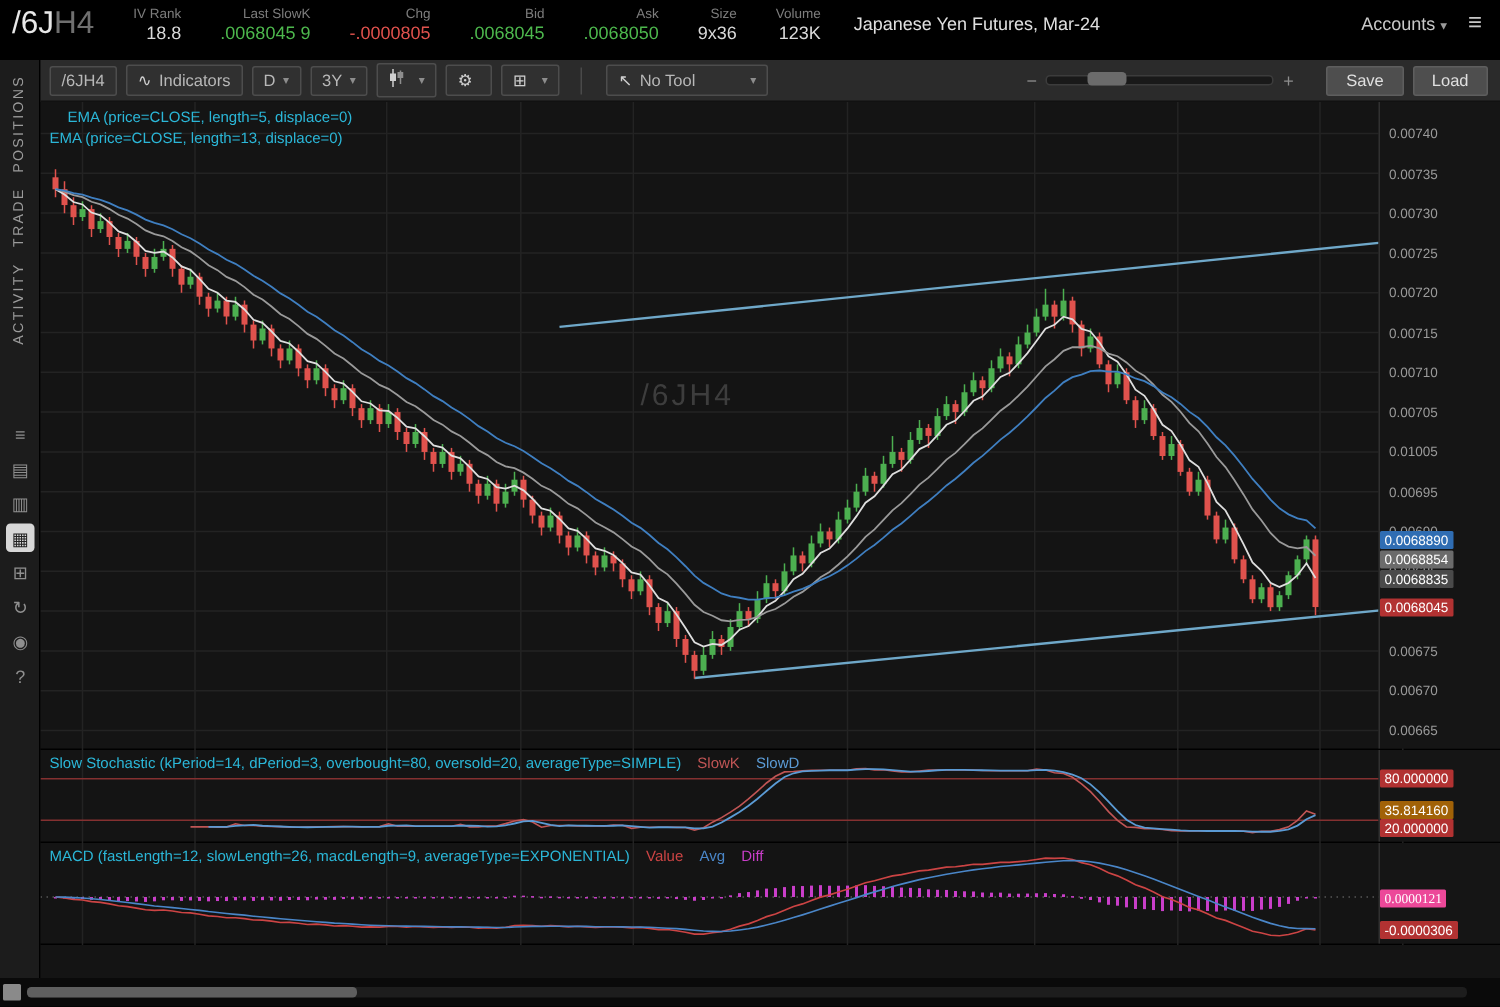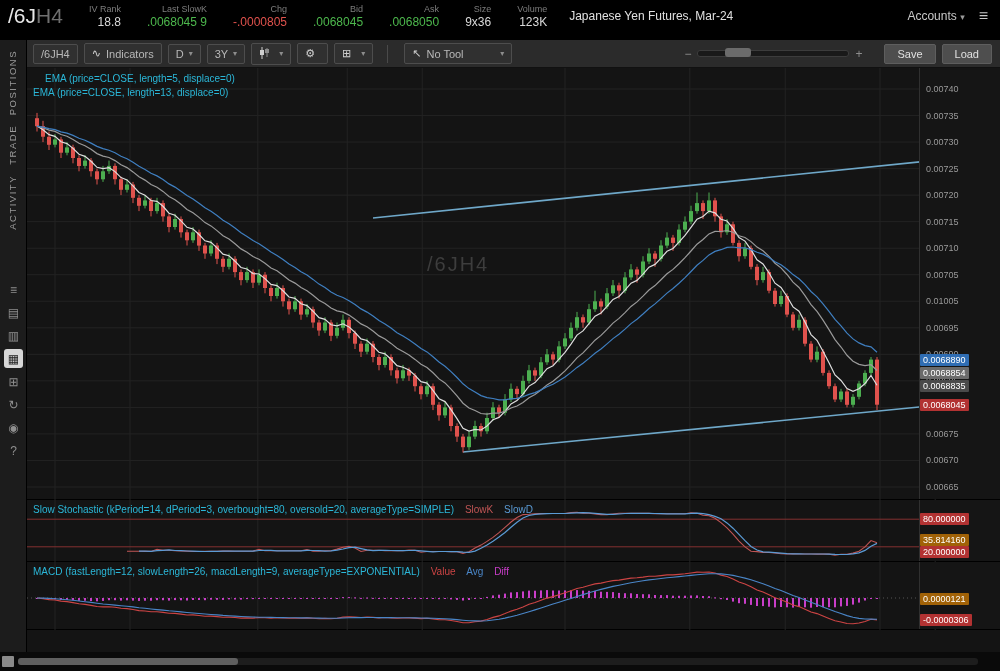--- a/index.html
+++ b/index.html
@@ -709,21 +709,21 @@
           <polyline fill="none" stroke="#cc4444" stroke-width="1.1" points="10.0,36.0 16.0,36.6 22.0,37.6 28.0,38.0 34.0,39.1 40.0,39.6 46.0,40.6 52.0,41.8 58.0,42.4 64.0,43.4 70.0,44.5 76.0,44.9 82.0,44.7 88.0,45.3 94.0,46.3 100.0,46.6 106.0,47.5 112.0,48.6 118.0,49.0 124.0,49.8 130.0,49.8 136.0,50.4 142.0,51.3 148.0,51.4 154.0,52.1 160.0,53.0 166.0,52.9 172.0,53.5 178.0,54.3 184.0,54.1 190.0,54.6 196.0,55.3 202.0,55.1 208.0,55.5 214.0,56.1 220.0,55.9 226.0,56.1 232.0,55.6 238.0,55.7 244.0,56.1 250.0,55.7 256.0,55.9 262.0,56.3 268.0,56.0 274.0,56.3 280.0,55.9 286.0,56.2 292.0,56.7 298.0,56.4 304.0,56.7 310.0,56.2 316.0,55.1 322.0,54.9 328.0,55.1 334.0,55.5 340.0,55.1 346.0,55.4 352.0,55.9 358.0,55.5 364.0,55.9 370.0,56.3 376.0,56.0 382.0,55.9 388.0,56.1 394.0,56.6 400.0,56.3 406.0,56.9 412.0,57.7 418.0,57.7 424.0,58.5 430.0,59.5 436.0,60.7 442.0,60.7 448.0,59.8 454.0,59.1 460.0,57.5 466.0,55.4 472.0,53.9 478.0,51.6 484.0,49.1 490.0,47.3 496.0,44.9 502.0,42.3 508.0,40.6 514.0,38.3 520.0,36.1 526.0,34.6 532.0,32.7 538.0,30.8 544.0,28.7 550.0,26.5 556.0,25.2 562.0,23.5 568.0,21.9 574.0,21.1 580.0,19.8 586.0,18.6 592.0,18.1 598.0,17.1 604.0,16.1 610.0,15.8 616.0,15.1 622.0,14.2 628.0,14.2 634.0,13.6 640.0,12.9 646.0,12.9 652.0,12.4 658.0,11.8 664.0,11.0 670.0,10.1 676.0,10.2 682.0,10.0 688.0,11.0 694.0,13.1 700.0,14.5 706.0,16.9 712.0,19.9 718.0,21.9 724.0,24.7 730.0,27.9 736.0,29.9 742.0,32.7 748.0,35.8 754.0,37.7 760.0,40.2 766.0,43.0 772.0,44.6 778.0,47.2 784.0,50.0 790.0,51.6 796.0,54.0 802.0,56.4 808.0,58.8 814.0,60.0 820.0,61.5 826.0,61.8 832.0,61.0 838.0,59.5 844.0,57.2 850.0,57.9"></polyline>
           <polyline fill="none" stroke="#4a86c8" stroke-width="1.1" points="10.0,36.0 16.0,36.1 22.0,36.4 28.0,36.7 34.0,37.2 40.0,37.7 46.0,38.3 52.0,39.0 58.0,39.7 64.0,40.4 70.0,41.2 76.0,42.0 82.0,42.5 88.0,43.1 94.0,43.7 100.0,44.3 106.0,44.9 112.0,45.7 118.0,46.3 124.0,47.0 130.0,47.6 136.0,48.1 142.0,48.8 148.0,49.3 154.0,49.9 160.0,50.5 166.0,51.0 172.0,51.5 178.0,52.0 184.0,52.5 190.0,52.9 196.0,53.4 202.0,53.7 208.0,54.1 214.0,54.5 220.0,54.8 226.0,55.0 232.0,55.2 238.0,55.3 244.0,55.4 250.0,55.5 256.0,55.6 262.0,55.7 268.0,55.8 274.0,55.9 280.0,55.9 286.0,56.0 292.0,56.1 298.0,56.2 304.0,56.3 310.0,56.3 316.0,56.0 322.0,55.8 328.0,55.6 334.0,55.6 340.0,55.5 346.0,55.5 352.0,55.6 358.0,55.6 364.0,55.6 370.0,55.8 376.0,55.8 382.0,55.8 388.0,55.9 394.0,56.0 400.0,56.1 406.0,56.2 412.0,56.5 418.0,56.8 424.0,57.1 430.0,57.6 436.0,58.2 442.0,58.7 448.0,58.9 454.0,59.0 460.0,58.7 466.0,58.0 472.0,57.2 478.0,56.1 484.0,54.7 490.0,53.2 496.0,51.5 502.0,49.7 508.0,47.9 514.0,46.0 520.0,44.0 526.0,42.1 532.0,40.2 538.0,38.3 544.0,36.4 550.0,34.4 556.0,32.6 562.0,30.8 568.0,29.0 574.0,27.4 580.0,25.9 586.0,24.4 592.0,23.2 598.0,22.0 604.0,20.8 610.0,19.8 616.0,18.8 622.0,17.9 628.0,17.2 634.0,16.5 640.0,15.7 646.0,15.2 652.0,14.6 658.0,14.0 664.0,13.4 670.0,12.8 676.0,12.3 682.0,11.8 688.0,11.7 694.0,11.9 700.0,12.5 706.0,13.4 712.0,14.7 718.0,16.1 724.0,17.8 730.0,19.8 736.0,21.8 742.0,24.0 748.0,26.4 754.0,28.6 760.0,31.0 766.0,33.4 772.0,35.6 778.0,37.9 784.0,40.3 790.0,42.6 796.0,44.9 802.0,47.2 808.0,49.5 814.0,51.6 820.0,53.6 826.0,55.2 832.0,56.4 838.0,57.0 844.0,57.1 850.0,57.2"></polyline>
         </svg>
       <div class="ptitle" style="top:3px;">
         <span>MACD (fastLength=12, slowLength=26, macdLength=9, averageType=EXPONENTIAL)</span>
         <span class="legend" style="color:#cc4444;">Value</span>
         <span class="legend" style="color:#4a86c8;">Avg</span>
         <span class="legend" style="color:#c93ec9;">Diff</span>
       </div>
       <div class="axis-col" id="macd-axis">
-          <span class="tag" style="background: #a16207; top: 30.6752px;">0.0000121</span>
+          <span class="tag" style="background: #ec4899; top: 30.6752px; font-family: Liberation Serif, serif;">0.0000121</span>
           <span class="tag" style="background: rgb(178, 50, 50); top: 51.9059px;">-0.0000306</span>
         </div>
     </div>
 
   </div>
 
 
   <div class="hscroll">
     <div class="hs-cap"></div>
     <div class="hs-track">

